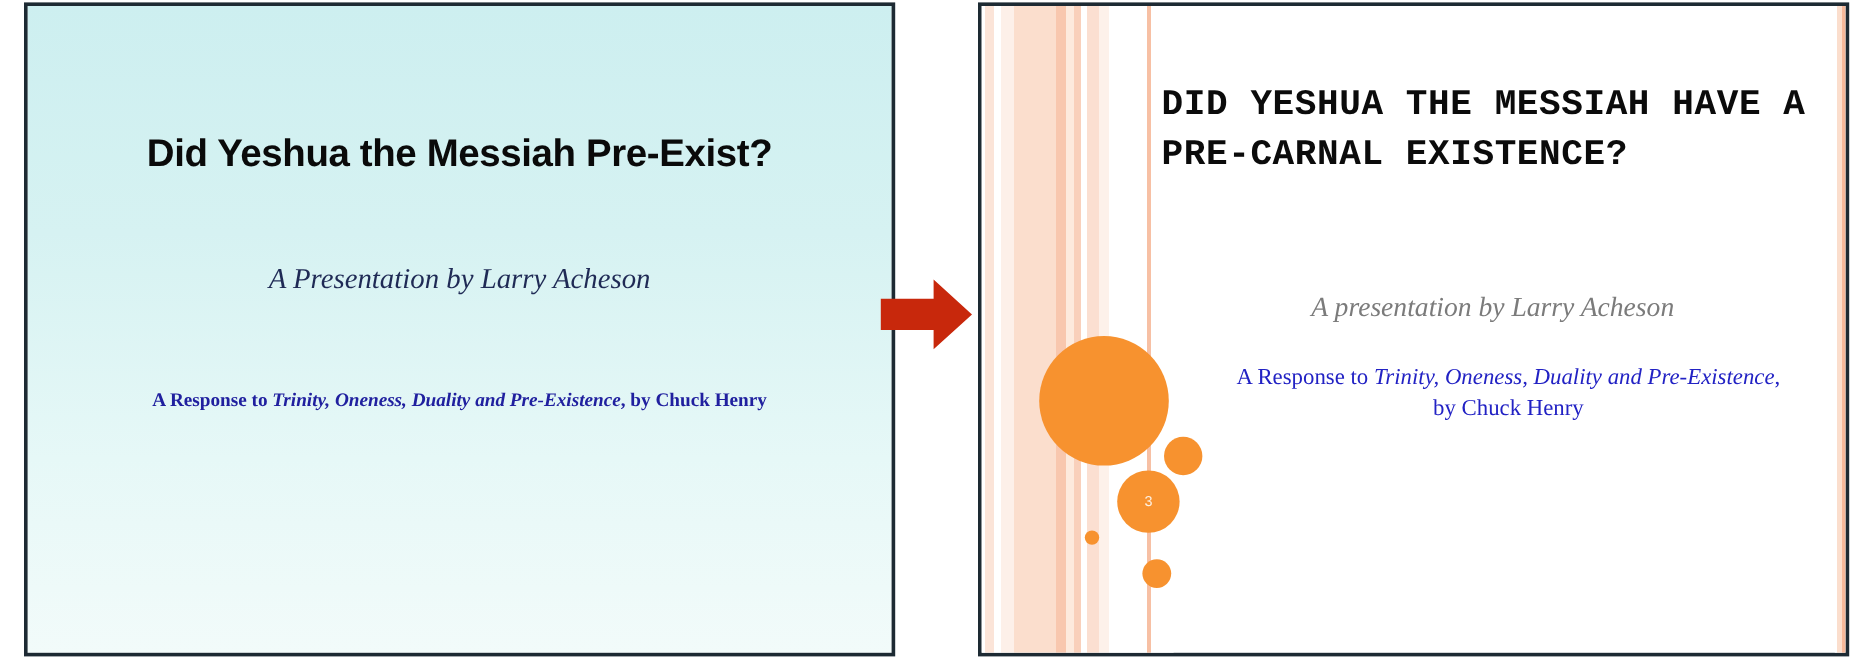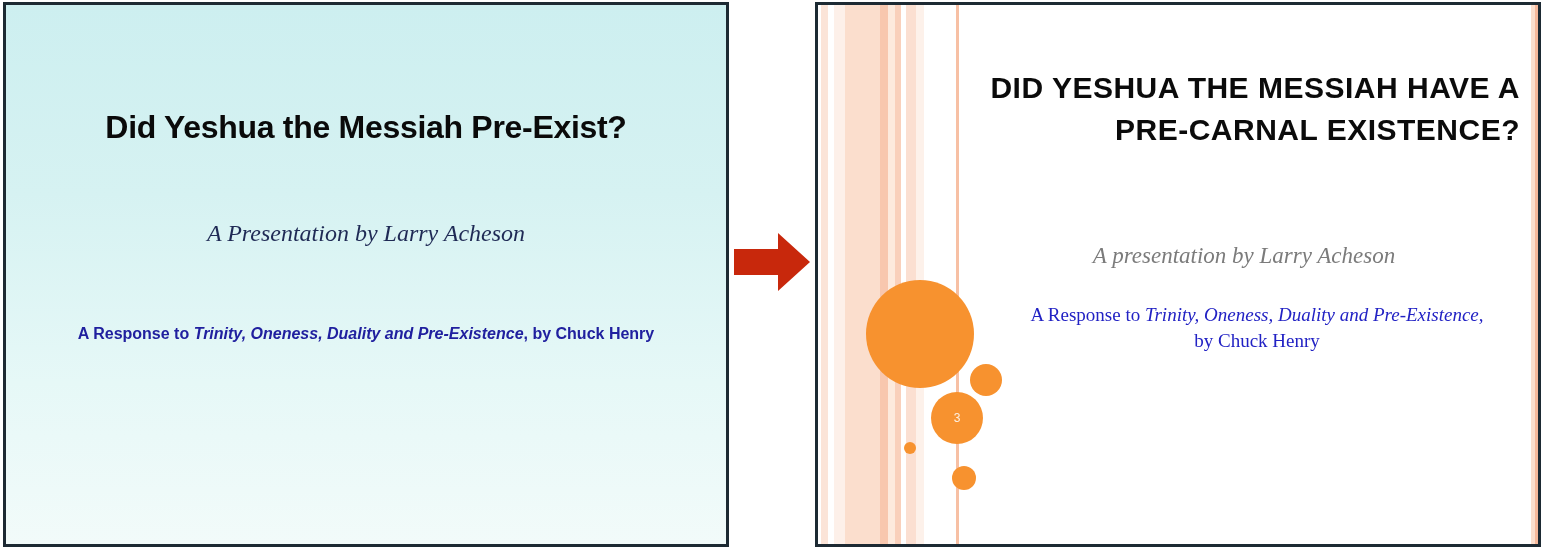--- a/index.html
+++ b/index.html
@@ -11,21 +11,21 @@
     width: 1543px;
     height: 551px;
     position: relative;
     overflow: hidden;
     font-family: "Liberation Serif", serif;
   }
 
   
   #left-slide {
     position: absolute;
-    left: 3px;
+    left: 20px;
     top: 2px;
     width: 726px;
     height: 545px;
     box-sizing: border-box;
     border: 3px solid #1d2a33;
     background: linear-gradient(to bottom, #cdeff0 0%, #d6f2f2 35%, #e6f8f7 70%, #f2fbfa 100%);
     overflow: hidden;
   }
   #left-slide .inner {
     position: absolute;
@@ -53,21 +53,21 @@
     font-style: italic;
     font-size: 24px;
     color: #1f2a55;
   }
   .l-body {
     position: absolute;
     left: 0;
     right: 0;
     top: 320px;
     text-align: center;
-    font-family: Liberation Sans, sans-serif;
+    font-family: Liberation Serif, serif;
     font-weight: bold;
     font-size: 16px;
     color: #20209f;
     white-space: nowrap;
   }
   .l-body .bk {
     font-style: italic;
     font-weight: bold;
   }
 
@@ -133,22 +133,22 @@
       #ffffff 0px, #ffffff 2px,
       #fbdecd 2px, #fbdecd 6px,
       #f6b89a 6px, #f6b89a 9px);
   }
 
   .r-title {
     position: absolute;
     left: 150px;
     right: 18px;
     top: 62px;
-    text-align: right;
-    font-family: Liberation Sans, sans-serif;
+    text-align: left;
+    font-family: Liberation Mono, monospace;
     font-weight: bold;
     font-size: 30px;
     line-height: 42px;
     letter-spacing: 0.5px;
     color: #0b0b0b;
   }
   .r-subtitle {
     position: absolute;
     left: 150px;
     right: 18px;

